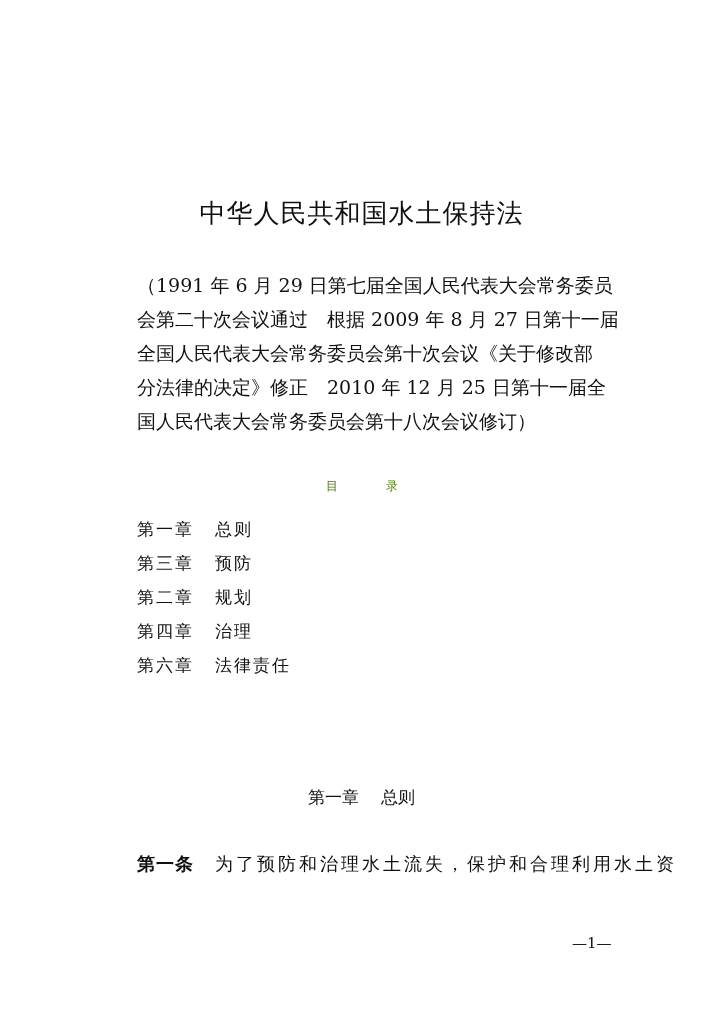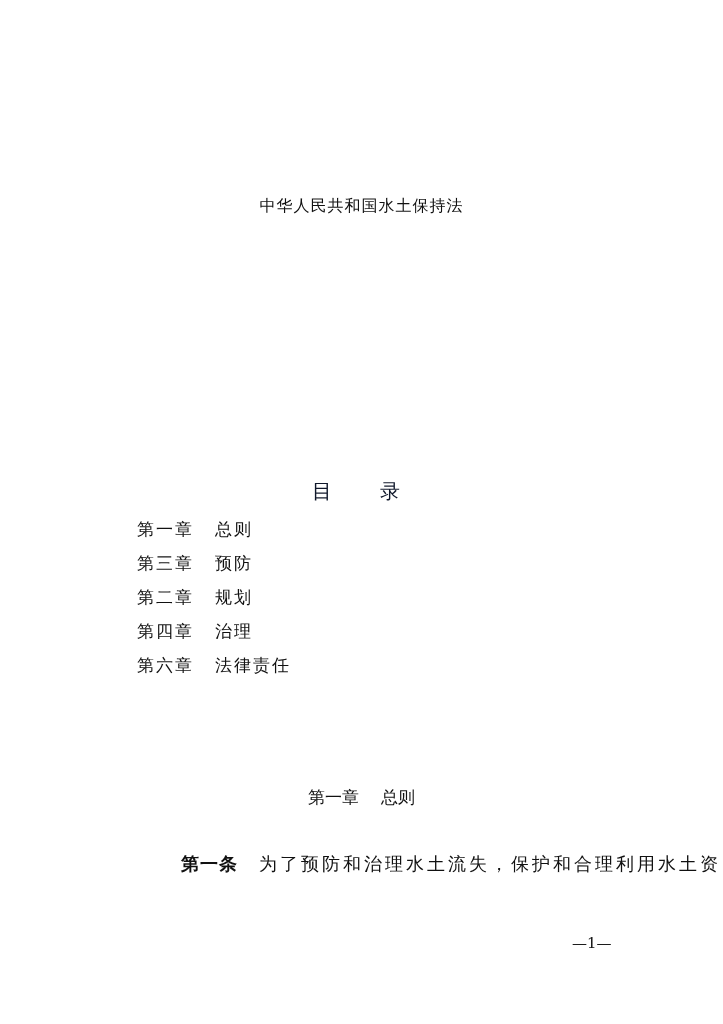--- a/index.html
+++ b/index.html
@@ -20,21 +20,21 @@
       left: 0; top: 0;
       width: 723px; height: 1024px;
       background: #ffffff;
     }
     .title {
       position: absolute;
       top: 196px;
       left: 0;
       width: 723px;
       text-align: center;
-      font-size: 16px;
+      font-size: 26px;
       letter-spacing: 1px;
       font-weight: normal;
       color: #111;
     }
     .preamble {
       position: absolute;
       left: 137px;
       top: 268px;
       width: 470px;
       font-size: 19px;
@@ -42,23 +42,23 @@
       color: #111;
     }
     .preamble .line {
       display: block;
       white-space: nowrap;
       height: 34px;
     }
     .toc-heading {
       position: absolute;
       top: 478px;
-      left: 312px;
-      font-size: 20px;
-      color: #0f172a;
+      left: 326px;
+      font-size: 12px;
+      color: #4d7c0f;
     }
     .toc-heading span { display: inline-block; }
     .toc-heading .gap { width: 48px; }
     .toc {
       position: absolute;
       left: 137px;
       top: 512px;
       font-size: 17px;
       line-height: 34px;
       color: #111;
@@ -87,21 +87,20 @@
       color: #111;
     }
     .chapter-heading .gap { display: inline-block; width: 22px; }
     .article {
       position: absolute;
       left: 137px;
       top: 852px;
       font-size: 18px;
       white-space: nowrap;
       color: #111;
-      margin-left: 44px;
     }
     .article .art-num {
       font-family: "DejaVu Sans", "Liberation Sans", sans-serif;
       font-weight: bold;
       display: inline-block;
       width: 78px;
       letter-spacing: 1px;
     }
     .article .art-text {
       letter-spacing: 3px;
@@ -114,20 +113,27 @@
       color: #111;
     }
   </style>
 </head>
 <body>
 
 <div class="page">
 
   <div class="title">中华人民共和国水土保持法</div>
 
+  <div class="preamble">
+    <span class="line">（1991 年 6 月 29 日第七届全国人民代表大会常务委员</span>
+    <span class="line">会第二十次会议通过　根据 2009 年 8 月 27 日第十一届</span>
+    <span class="line">全国人民代表大会常务委员会第十次会议《关于修改部</span>
+    <span class="line">分法律的决定》修正　2010 年 12 月 25 日第十一届全</span>
+    <span class="line">国人民代表大会常务委员会第十八次会议修订）</span>
+  </div>
 
   <div class="toc-heading">
     <span>目</span><span class="gap"></span><span>录</span>
   </div>
 
   <div class="toc">
     <div class="item">
       <span class="ch-num">第一章</span><span class="ch-name">总则</span>
     </div>
     <div class="item">

